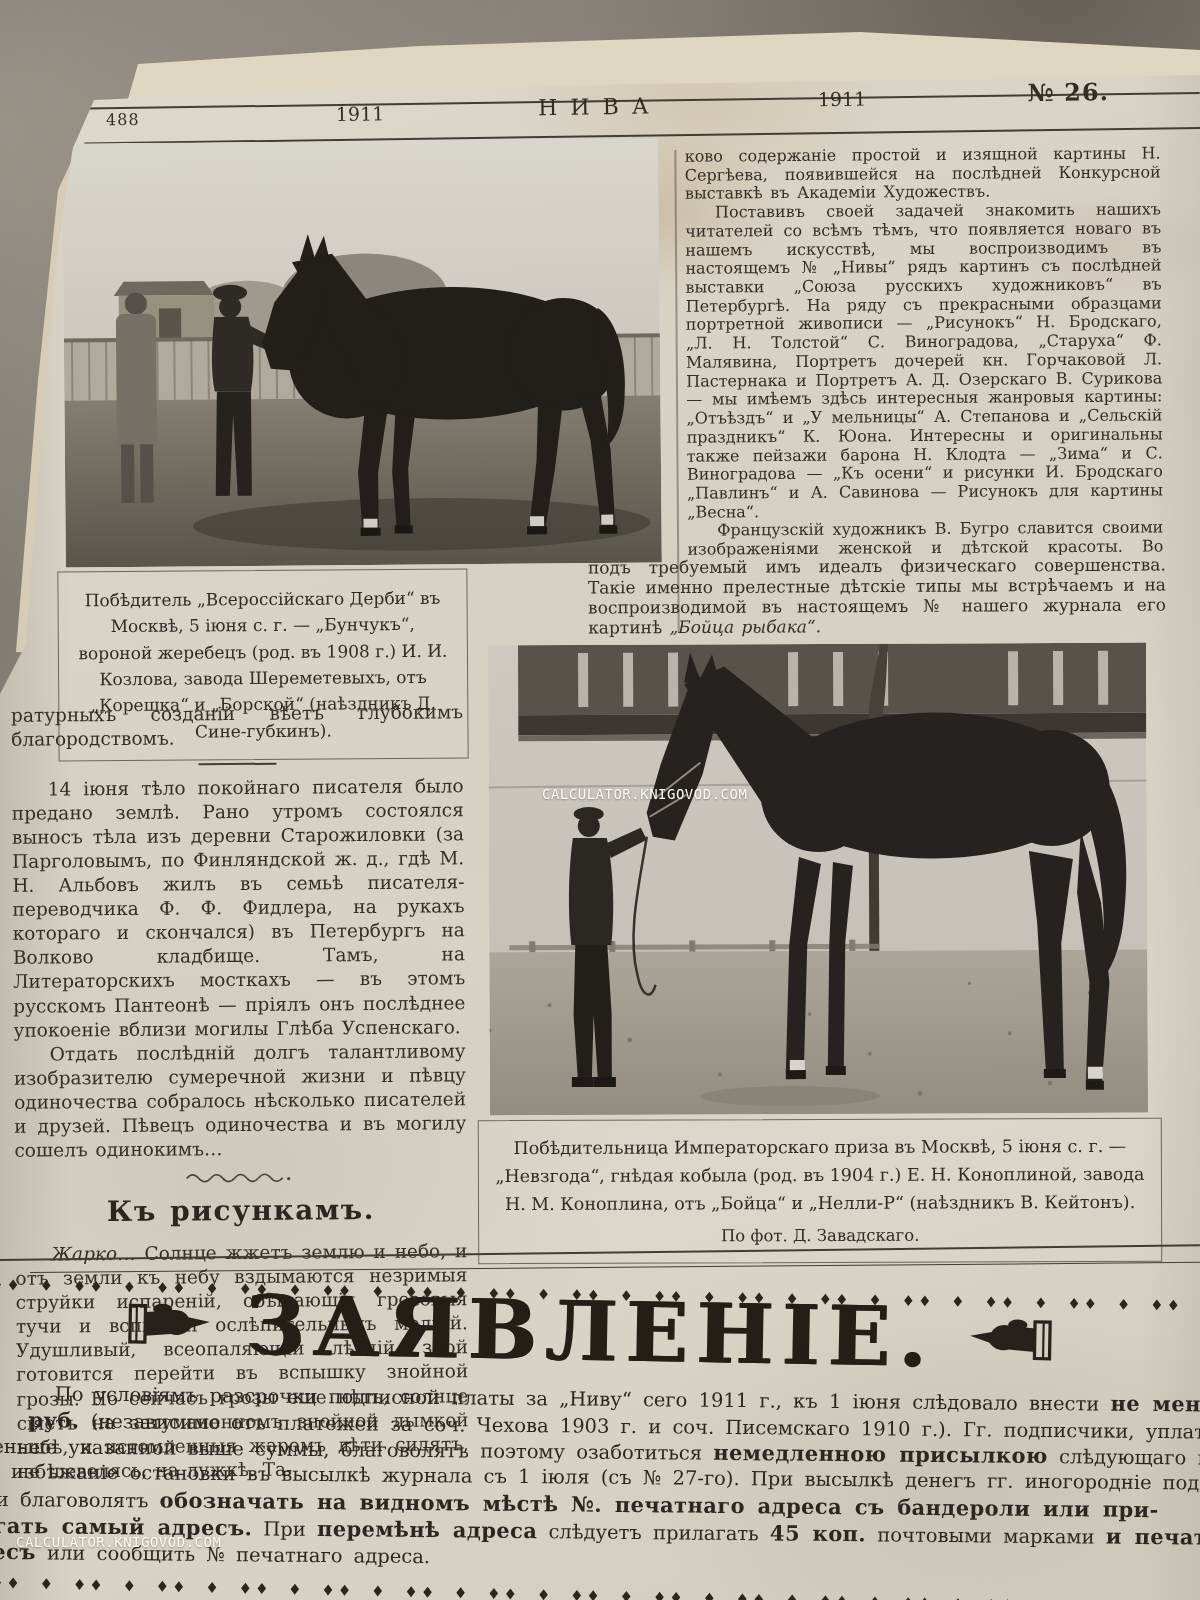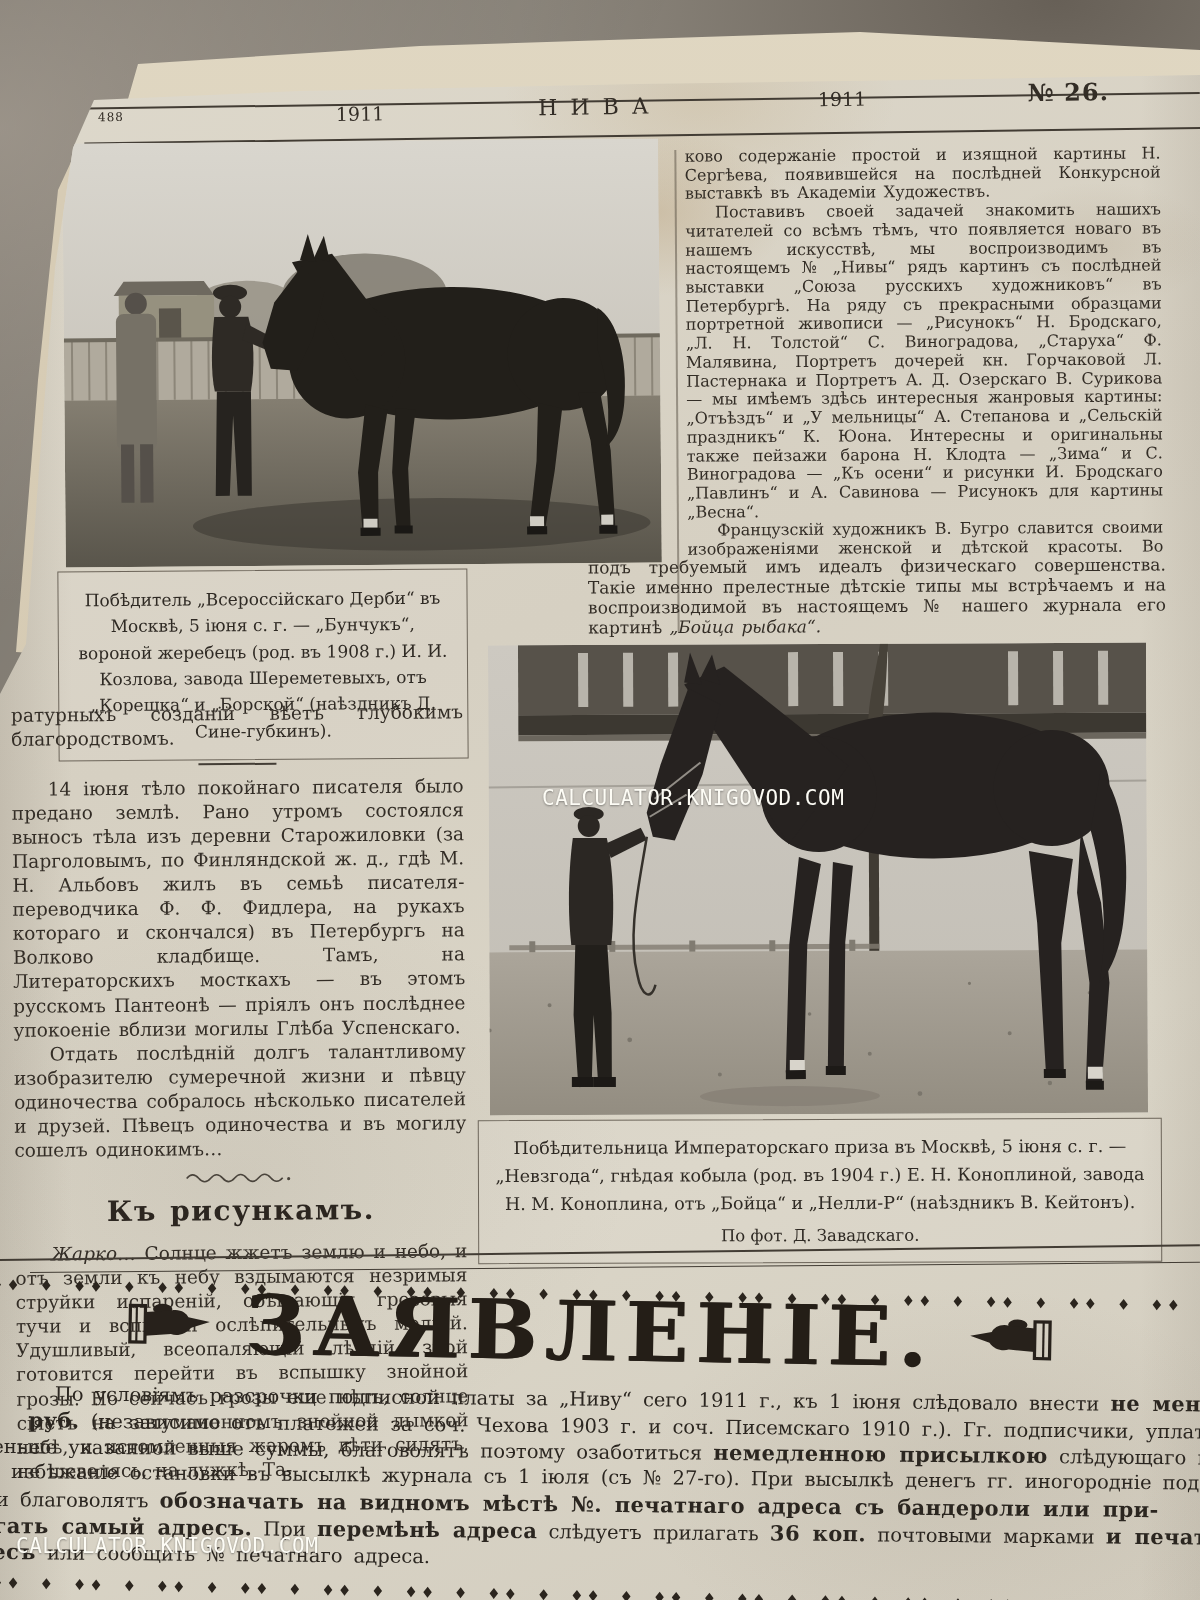--- a/index.html
+++ b/index.html
@@ -24,21 +24,21 @@
       radial-gradient(160px 90px at 1100px 245px, rgba(150,130,100,.16), transparent 70%),
       radial-gradient(520px 380px at 240px 1180px, rgba(118,110,98,.10), transparent 75%),
       radial-gradient(430px 260px at 960px 1480px, rgba(128,116,98,.12), transparent 75%),
       linear-gradient(90deg, rgba(70,58,44,.13), rgba(0,0,0,0) 6%),
       linear-gradient(270deg, rgba(70,58,44,.08), rgba(0,0,0,0) 5%),
       linear-gradient(160deg,#ded9cc,#d6d0c2 40%,#dad5c7 70%,#d2ccbe);
     clip-path:polygon(94px 100px,300px 91px,640px 84px,980px 79px,1200px 75px,1200px 1600px,0px 1600px,0px 694px,26px 644px,42px 430px,55px 268px,73px 148px);
   }
   .hdr{position:absolute;left:0;top:0;width:1200px;transform:rotate(-.8deg);transform-origin:120px 120px}
   .hdr span{position:absolute}
-  #page-num{left:98px;top:110px;font-size:12px;letter-spacing:1px}
+  #page-num{left:106px;top:110px;font-size:16px;letter-spacing:1px}
   #year-left{left:336px;top:106px;font-size:19px}
   #masthead{left:0;top:101px;width:1200px;text-align:center;font-size:22px;letter-spacing:13px}
   #year-right{left:818px;top:98px;font-size:19px}
   #issue-num{left:1028px;top:91px;font-size:24px;font-weight:bold;letter-spacing:1px}
   .rule{position:absolute;background:#423c34;transform-origin:left center}
   #rule-top{left:88px;top:107px;width:1112px;height:2px}
   #rule-under-header{left:84px;top:142px;width:1116px;height:1.6px}
   #rule-annc-a{left:0;top:1259px;width:1200px;height:2px;transform:rotate(-.7deg)}
   #rule-annc-b{left:30px;top:1272px;width:1170px;height:1.4px;transform:rotate(-.5deg)}
   .colrule{position:absolute;left:676px;top:150px;width:1.5px;height:482px;background:rgba(86,78,66,.5);transform:rotate(-.4deg)}
@@ -70,21 +70,21 @@
   .annc-title-row{position:absolute;left:55px;top:1290px;width:1070px;display:flex;align-items:center;
     justify-content:center;gap:30px;transform:rotate(1.05deg)}
   .annc-title{font-size:82px;line-height:1;font-weight:bold;letter-spacing:8px;color:#241e17;
     text-shadow:1.2px 0 0 #241e17}
   .manicule{width:88px;height:56px;flex:none}
   .annc-text{position:absolute;left:0;top:1380px;width:1200px;color:#2b2620;transform:rotate(.55deg);transform-origin:left center}
   .ln{white-space:nowrap;height:26.5px;font-size:19.5px;word-spacing:5px}
   .ln b{font-size:21px;letter-spacing:.4px}
   .ln1{text-indent:54px}.ln2{margin-left:28px}.ln3{margin-left:-8px}.ln4{margin-left:-12px}
   .ln5{margin-left:-16px}.ln6{margin-left:-20px}.ln7{margin-left:-22px}
-  .wm{position:absolute;z-index:5;font-family:"DejaVu Sans Mono",monospace;font-size:21px;color:#fdfcf5;
+  .wm{position:absolute;z-index:5;font-family:"DejaVu Sans Mono",monospace;font-size:14px;color:#fdfcf5;
     letter-spacing:.5px;text-shadow:0 1px 2px rgba(40,40,40,.45)}
   #wm1{left:542px;top:786px}
   #wm2{left:16px;top:1534px}
 </style>
 </head>
 <body>
 
 <div class="sheet-behind" id="sheet-top"></div>
 <div class="sheet-behind" id="sheet-left"></div>
 
@@ -314,21 +314,21 @@
       <path d="M16,16 L40,14 C48,12 54,16 56,20 L76,24 L58,30 C54,36 46,38 40,36 L16,38 Z" fill="#27211b"></path>
     </svg>
   </div>
 
   <div class="annc-text">
     <div class="ln ln1"><span>По условіямъ разсрочки подписной платы за „Ниву“ сего 1911 г., къ 1 іюня слѣдовало внести </span><b>не менѣе</b></div>
     <div class="ln ln2"><b>руб.</b><span> (независимо отъ платежей за соч. Чехова 1903 г. и соч. Писемскаго 1910 г.). Гг. подписчики, уплатившіе</span></div>
     <div class="ln ln3"><span>еньше указанной выше суммы, благоволятъ поэтому озаботиться </span><b>немедленною присылкою</b><span> слѣдующаго взноса,</span></div>
     <div class="ln ln4"><span>о избѣжаніе остановки въ высылкѣ журнала съ 1 іюля (съ № 27-го). При высылкѣ денегъ гг. иногородніе подпис-</span></div>
     <div class="ln ln5"><span>ки благоволятъ </span><b>обозначать на видномъ мѣстѣ №. печатнаго адреса съ бандероли или при-</b></div>
-    <div class="ln ln6"><b>агать самый адресъ.</b><span> При </span><b>перемѣнѣ адреса</b><span> слѣдуетъ прилагать </span><b>36 коп.</b><span> почтовыми марками </span><b>и печатный</b></div>
+    <div class="ln ln6"><b>агать самый адресъ.</b><span> При </span><b>перемѣнѣ адреса</b><span> слѣдуетъ прилагать </span><b>45 коп.</b><span> почтовыми марками </span><b>и печатный</b></div>
     <div class="ln ln7"><b>ресъ</b><span> или сообщить № печатнаго адреса.</span></div>
   </div>
 
   <div class="orn-row" id="orn-bottom">♦♦ ♦ ♦♦ ♦ ♦♦ ♦ ♦♦ ♦ ♦♦ ♦ ♦♦ ♦ ♦♦ ♦ ♦♦ ♦ ♦♦ ♦ ♦♦ ♦ ♦♦ ♦ ♦♦ ♦ ♦♦ ♦ ♦♦ ♦ ♦♦ ♦ ♦♦ ♦ ♦♦ ♦ ♦♦ ♦ ♦♦ ♦ ♦♦ ♦</div>
 </div>
 
 <div class="wm" id="wm1">CALCULATOR.KNIGOVOD.COM</div>
 <div class="wm" id="wm2">CALCULATOR.KNIGOVOD.COM</div>
 
 </body></html>

